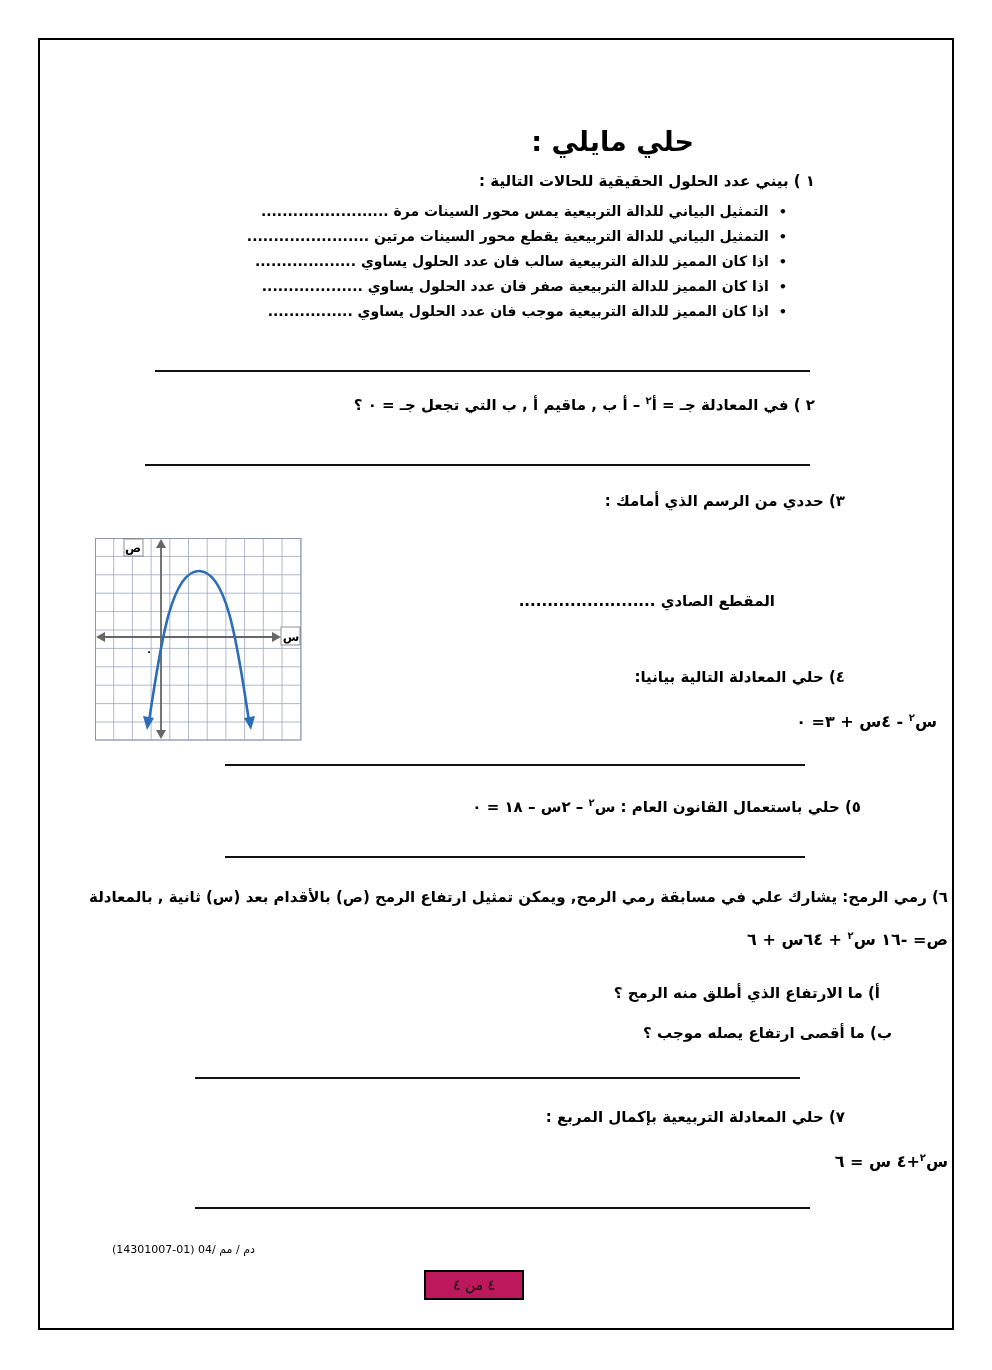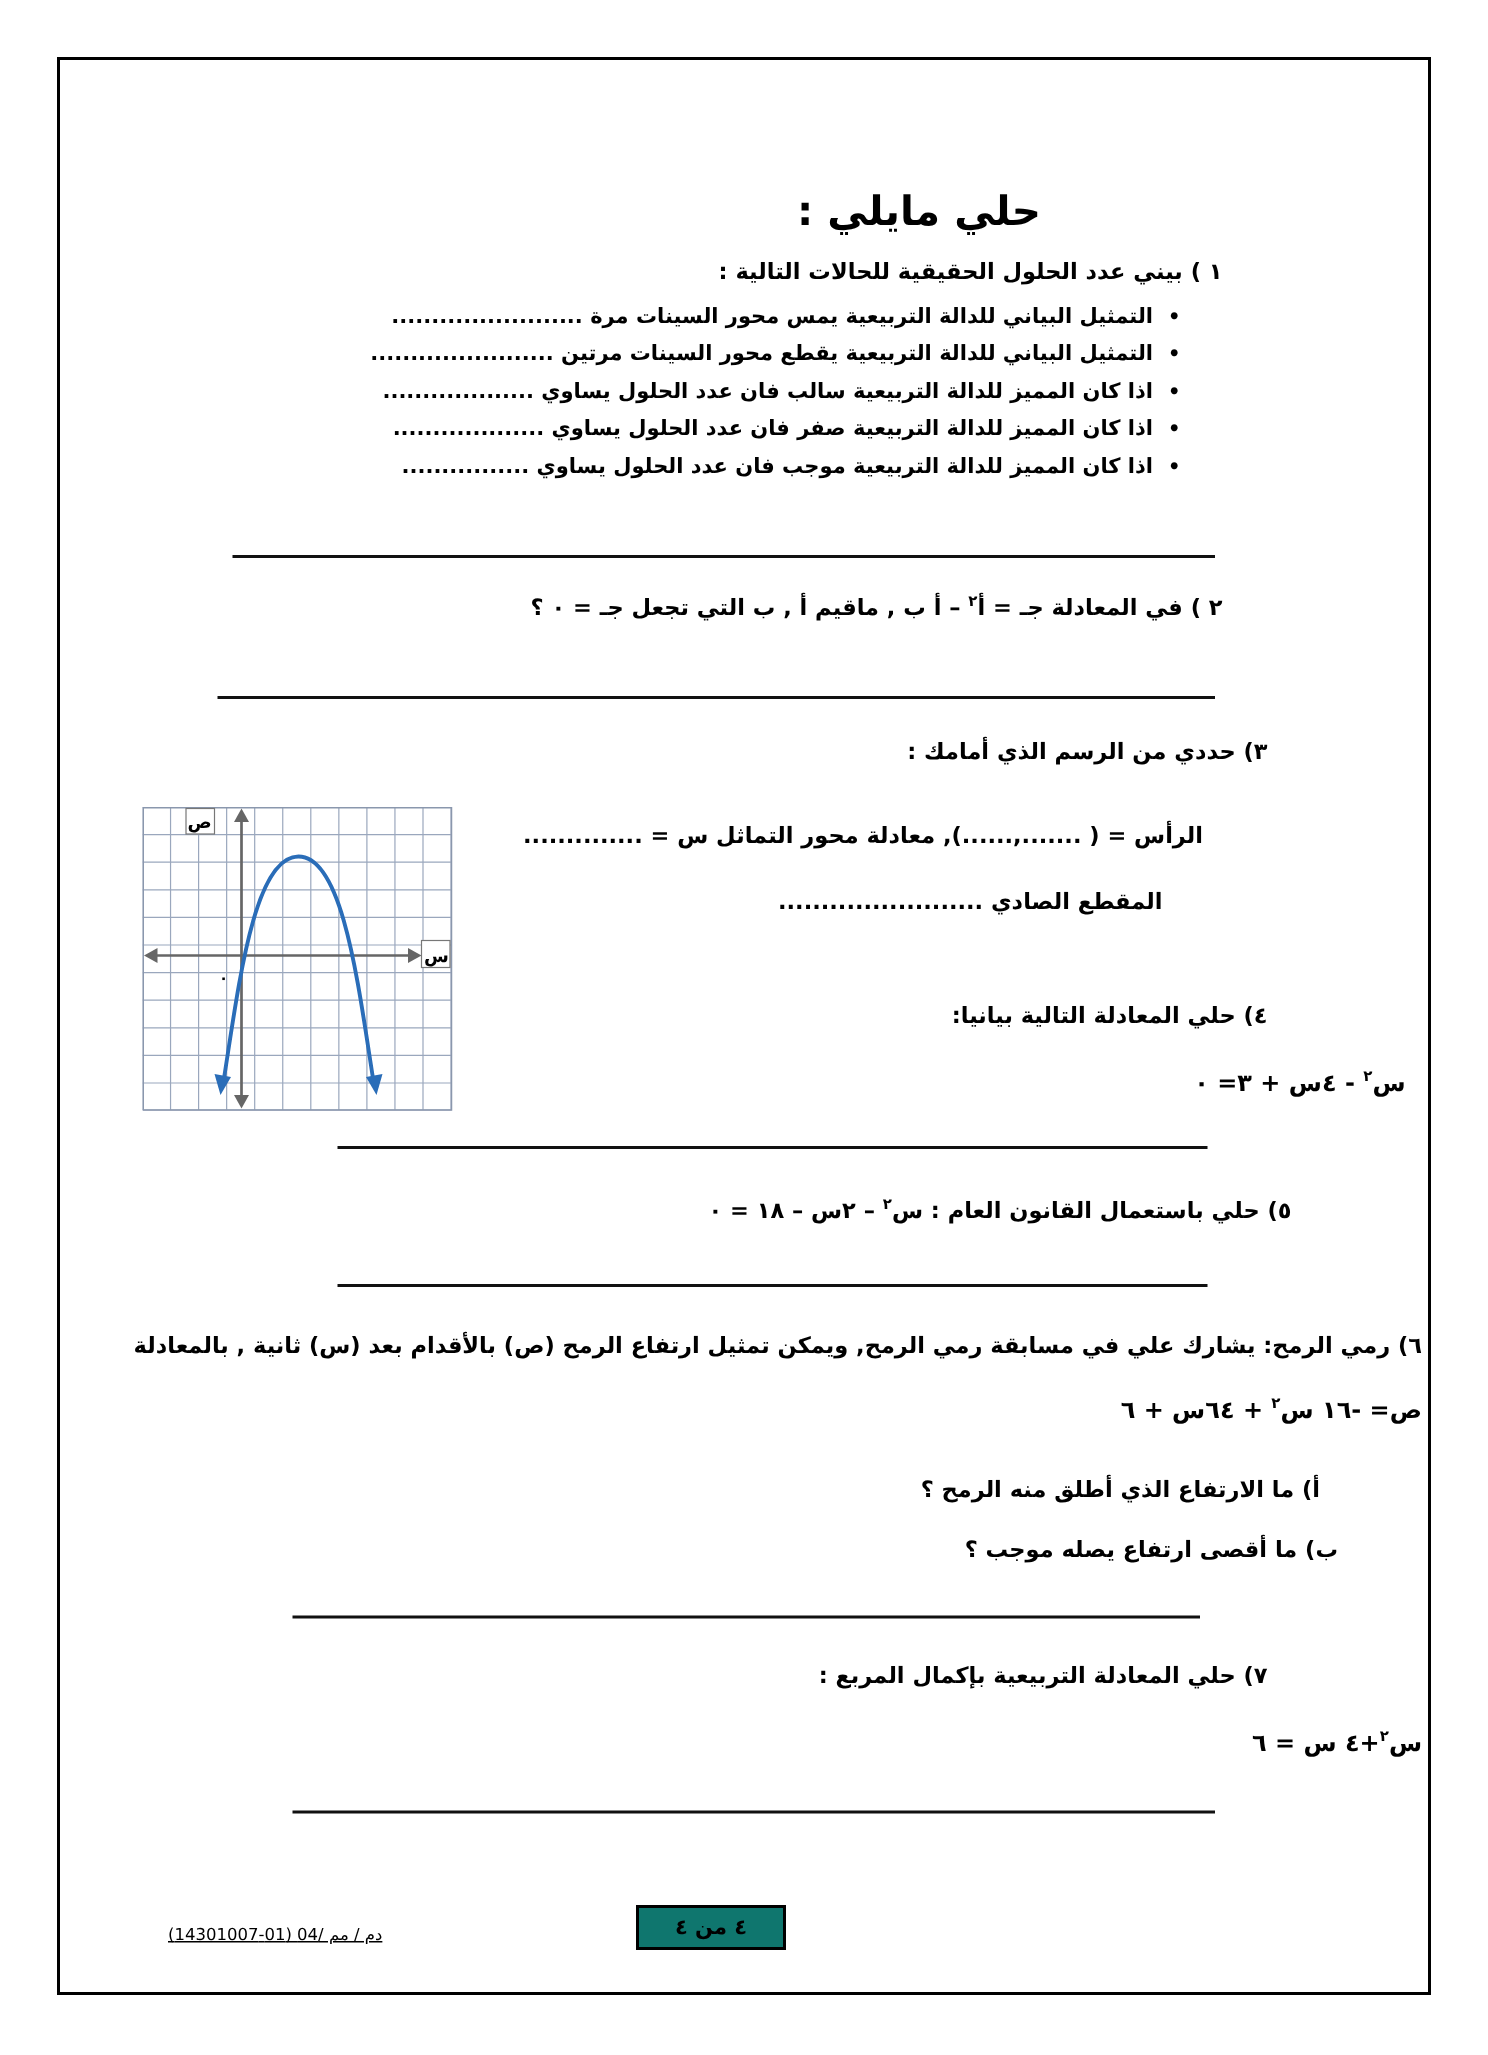--- a/index.html
+++ b/index.html
@@ -46,22 +46,22 @@
   .bullet-dot {
     font-size: 13px;
     margin-left: 10px;
   }
   .graph-box { position: absolute; }
   .page-num-box {
     position: absolute;
     border: 2px solid #000;
     width: 100px; height: 30px;
     display: flex; align-items: center; justify-content: center;
-    font-weight: bold; font-size: 14px;
-    background: #0f766e;
+    font-weight: normal; font-size: 14px;
+    background: #be185d;
   }
 </style>
 </head>
 <body>
 
 <div class="page">
 
   <div class="frame"></div>
 
   <div class="abs b t27" style="top:126px; right:298px;">حلي مايلي :</div>
@@ -150,21 +150,20 @@
       <text x="54" y="117" font-size="10" font-weight="bold" text-anchor="middle" fill="#000">٠</text>
 
       <path d="M 54 183 C 64 120, 74 33, 104 33 C 134 33, 144 120, 154 183" fill="none" stroke="#2a6db8" stroke-width="2.6" stroke-linecap="round"></path>
       <g fill="#2a6db8">
         <polygon points="48,178 59,180 52,192"></polygon>
         <polygon points="149,180 160,178 156,192"></polygon>
       </g>
     </svg>
   </div>
 
-  <div class="abs b t15" style="top:548px; right:190px;">الرأس = ( .......,......), معادلة محور التماثل  س = ..............</div>
   <div class="abs b t15" style="top:592px; right:217px;">المقطع الصادي ........................</div>
 
   <div class="abs b t15" style="top:668px; right:147px;">٤)  حلي المعادلة التالية  بيانيا:</div>
   <div class="abs b t16" style="top:712px; right:55px;">
     <span>س</span><sup>٢</sup><span> - ٤س + ٣= ٠</span>
   </div>
 
   <div class="sep" style="top:764px; left:225px; width:580px;"></div>
 
   <div class="abs b t15" style="top:798px; right:131px;">
@@ -182,18 +181,18 @@
 
   <div class="sep" style="top:1077px; left:195px; width:605px;"></div>
 
   <div class="abs b t15" style="top:1108px; right:147px;">٧) حلي المعادلة التربيعية بإكمال المربع :</div>
   <div class="abs b t16" style="top:1152px; right:44px;">
     <span>س</span><sup>٢</sup><span>+٤ س = ٦</span>
   </div>
 
   <div class="sep" style="top:1207px; left:195px; width:615px;"></div>
 
-  <div class="abs t11" style="top:1283px; left:112px; direction:rtl;text-decoration:underline;">دم / مم /04  (01-14301007)</div>
+  <div class="abs t11" style="top:1243px; left:112px; direction:rtl;">دم / مم /04  (01-14301007)</div>
   <div class="page-num-box" style="top:1270px; left:424px;">
     <span>٤ من ٤</span>
   </div>
 
 </div>
 
 </body></html>

